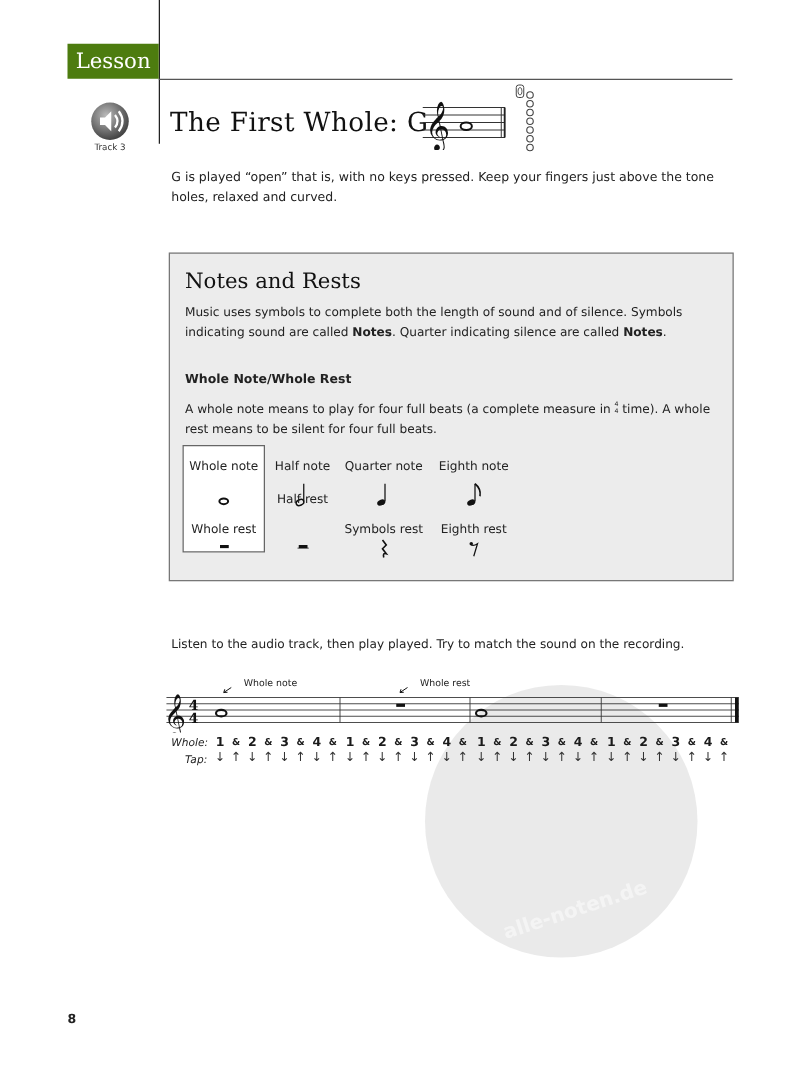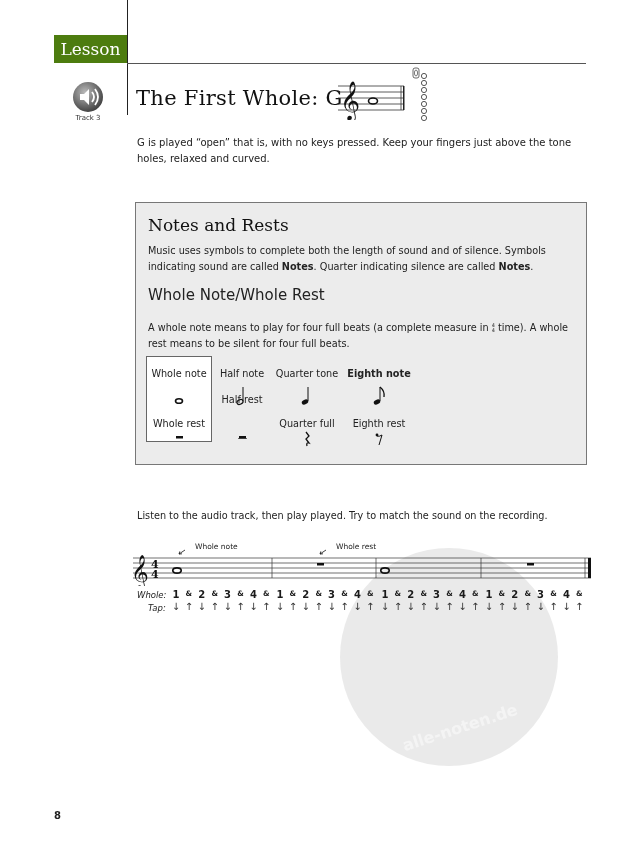--- a/index.html
+++ b/index.html
@@ -12,21 +12,21 @@
             font-family: "DejaVu Serif", serif; font-size: 17px; line-height: 28px; text-align: center; }
   .speaker { left: 72px; top: 81px; width: 32px; height: 32px; }
   .track { left: 60px; top: 114px; width: 56px; text-align: center; font-size: 7px; color: #333; }
   .title { left: 136px; top: 86px; font-family: "DejaVu Serif", serif; font-size: 21px; color: #111; letter-spacing: 0.3px; }
   .gstaff { left: 338px; top: 78px; }
   .fingering { left: 412px; top: 67px; }
   .intro { left: 137px; top: 135px; width: 450px; font-size: 10px; line-height: 16px; color: #222; }
   .box { left: 135px; top: 202px; width: 450px; height: 261px; background: #ececec; border: 1px solid #777; }
   .box-title { left: 148px; top: 215px; font-family: "DejaVu Serif", serif; font-size: 17px; color: #111; }
   .box-p1 { left: 148px; top: 243px; width: 430px; font-size: 9.7px; line-height: 16px; color: #222; }
-  .box-h { left: 148px; top: 286px; font-size: 15px; font-weight: normal; color: #222; }
+  .box-h { left: 148px; top: 298px; font-size: 10px; font-weight: bold; color: #222; }
   .box-p2 { left: 148px; top: 320px; width: 430px; font-size: 9.7px; line-height: 16px; color: #222; }
   .frac { display: inline-block; font-size: 5px; line-height: 5px; vertical-align: middle; text-align: center; }
   .wbox { left: 146px; top: 356px; width: 64px; height: 84px; background: #fff; border: 1px solid #666; }
   .sym { width: 70px; text-align: center; font-size: 9.7px; color: #222; }
   .glyph { width: 70px; text-align: center; }
   .listen { left: 137px; top: 510px; font-size: 9.7px; color: #222; }
   .ann { font-size: 7.5px; color: #222; }
   .count-lbl { font-size: 8.5px; font-style: italic; color: #222; }
   .cnt { font-size: 9px; text-align: center; width: 14px; }
   .cnt.num { font-weight: bold; font-size: 10px; }
@@ -100,22 +100,22 @@
 <div class="abs box"></div>
 <div class="abs box-title">Notes and Rests</div>
 <div class="abs box-p1"><span>Music uses symbols to complete both the length of sound and of silence. Symbols indicating sound are called </span><b>Notes</b><span>. Quarter indicating silence are called </span><b>Notes</b><span>.</span></div>
 <div class="abs box-h">Whole Note/Whole Rest</div>
 <div class="abs box-p2"><span>A whole note means to play for four full beats (a complete measure in </span><span class="frac"><span>4</span><br><span>4</span></span><span> time). A whole rest means to be silent for four full beats.</span></div>
 
 <div class="abs wbox"></div>
 
 <div class="abs sym" style="left:144px;top:368px;">Whole note</div>
 <div class="abs sym" style="left:207px;top:368px;">Half note</div>
-<div class="abs sym" style="left:272px;top:368px;">Quarter tone</div>
-<div class="abs sym" style="left:344px;top:368px;font-weight:bold;">Eighth note</div>
+<div class="abs sym" style="left:272px;top:368px;">Quarter note</div>
+<div class="abs sym" style="left:344px;top:368px;">Eighth note</div>
 
 <div class="abs glyph" style="left:144px;top:384px;">
   <svg width="70" height="24">
       <ellipse cx="35" cy="17" rx="3.5" ry="2.3" fill="none" stroke="#111" stroke-width="1.6"></ellipse>
     </svg></div>
 <div class="abs glyph" style="left:207px;top:384px;">
   <svg width="70" height="24">
       <ellipse cx="33" cy="18" rx="3.2" ry="2.2" fill="none" stroke="#111" stroke-width="1.2" transform="rotate(-25 33 18)"></ellipse>
       <line x1="36" y1="17" x2="36" y2="3" stroke="#111" stroke-width="1"></line>
     </svg></div>
@@ -126,21 +126,21 @@
     </svg></div>
 <div class="abs glyph" style="left:344px;top:384px;">
   <svg width="70" height="24">
       <ellipse cx="33" cy="18" rx="3.4" ry="2.3" fill="#111" transform="rotate(-25 33 18)"></ellipse>
       <line x1="36" y1="17" x2="36" y2="3" stroke="#111" stroke-width="1"></line>
       <path d="M36 3 q5 4 4 10" stroke="#111" stroke-width="1.3" fill="none"></path>
     </svg></div>
 
 <div class="abs sym" style="left:144px;top:418px;">Whole rest</div>
 <div class="abs sym" style="left:207px;top:394px;">Half rest</div>
-<div class="abs sym" style="left:272px;top:418px;">Quarter full</div>
+<div class="abs sym" style="left:272px;top:418px;">Symbols rest</div>
 <div class="abs sym" style="left:344px;top:418px;">Eighth rest</div>
 
 <div class="abs glyph" style="left:144px;top:431px;">
   <svg width="70" height="16">
       <rect x="32" y="5" width="7" height="2.5" fill="#111"></rect>
     </svg></div>
 <div class="abs glyph" style="left:207px;top:431px;">
   <svg width="70" height="16">
       <rect x="32" y="5" width="7" height="2.5" fill="#111"></rect>
       <line x1="31" y1="7.5" x2="40" y2="7.5" stroke="#111" stroke-width="0.6"></line>

